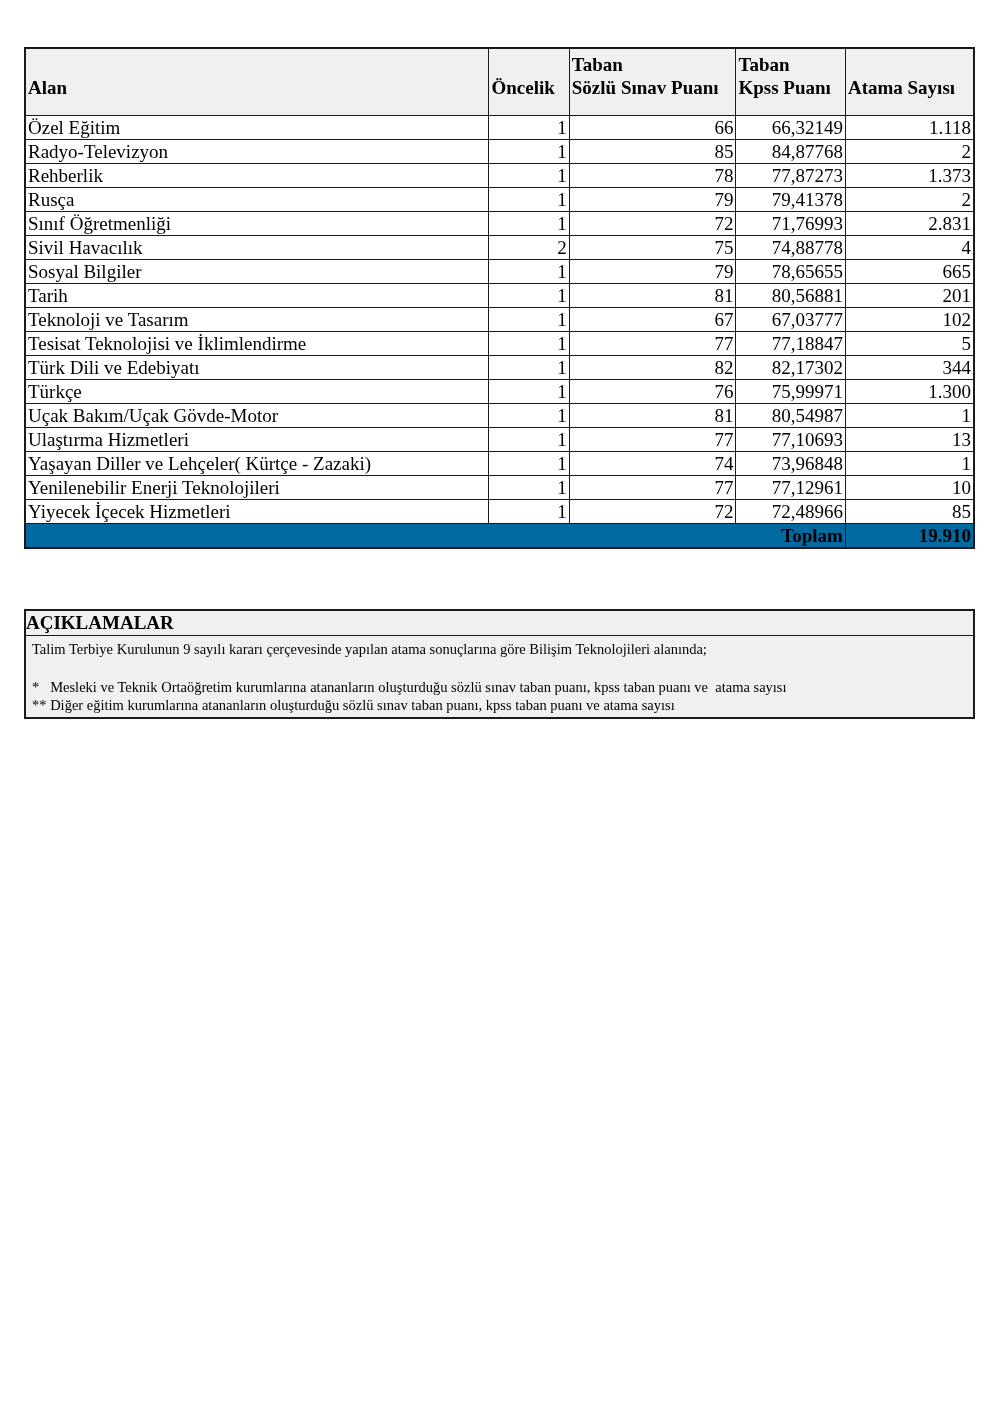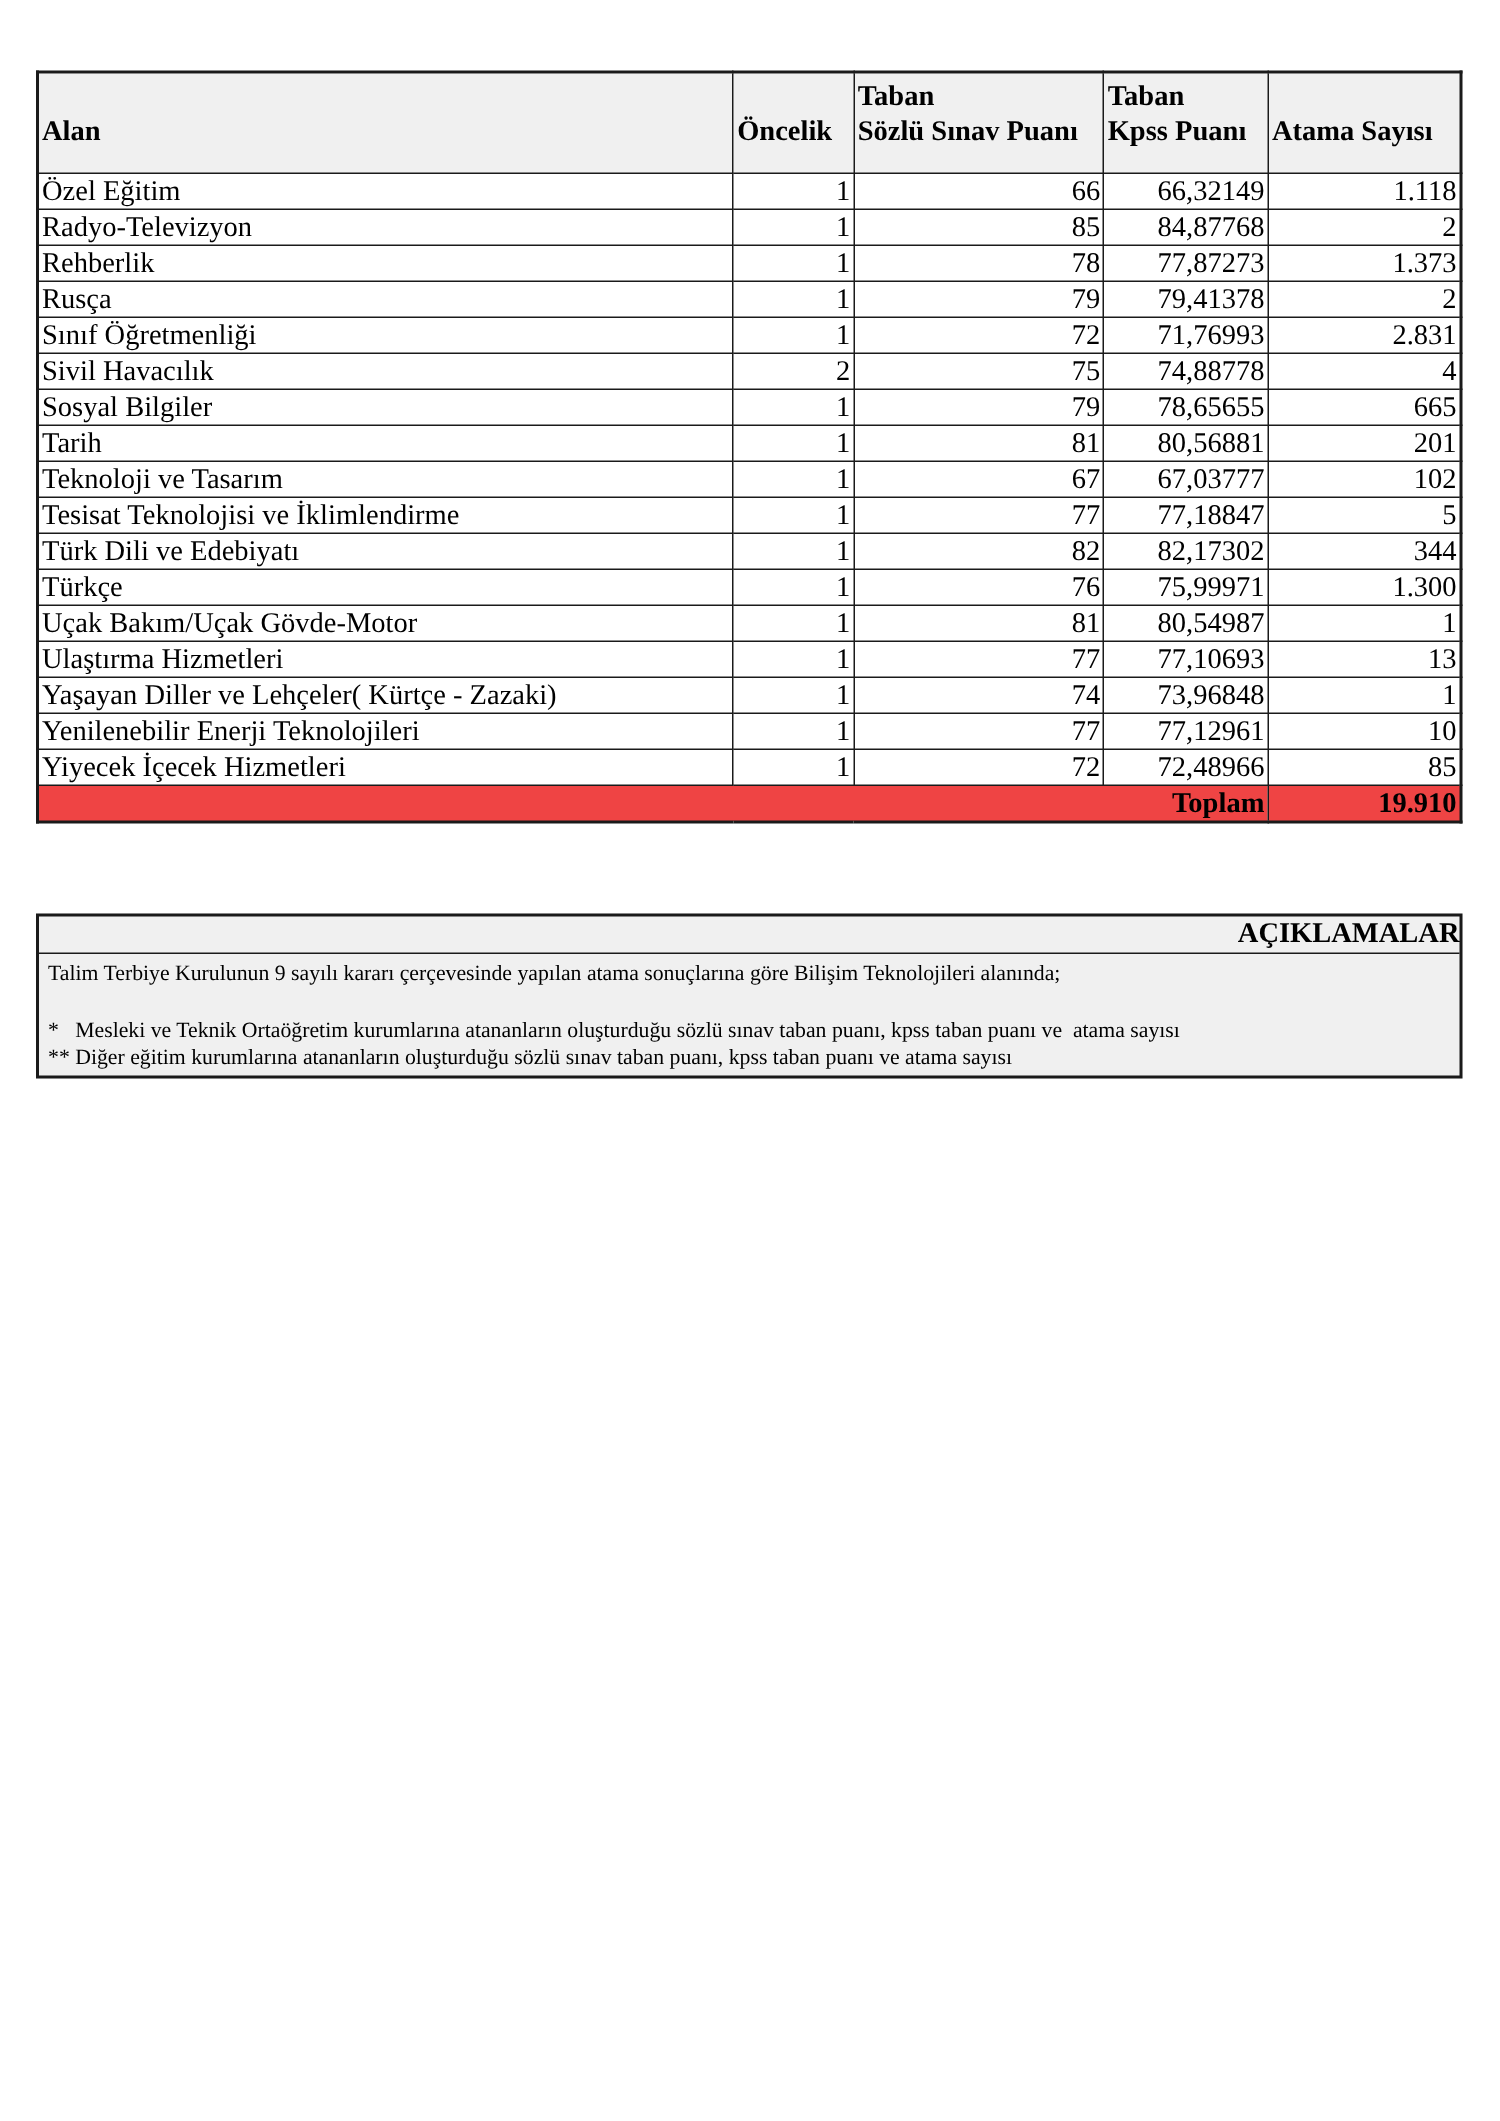--- a/index.html
+++ b/index.html
@@ -12,33 +12,33 @@
   .main-table td, .main-table th {
     border: 1.5px solid #1a1a1a; padding: 0 2px; font-size: 19px; line-height: 23px; height: 23px;
     white-space: nowrap; overflow: hidden;
   }
   .main-table th {
     background: #f0f0f0; font-weight: bold; vertical-align: bottom; text-align: left;
     height: 50px; line-height: 23px; padding-bottom: 16px;
   }
   .main-table th .hl { display: block; }
   .main-table td.num { text-align: right; }
-  .main-table tr.total td { background: #ef4444; font-weight: bold; }
+  .main-table tr.total td { background: #0369a1; font-weight: bold; }
   .col-alan { width: 462px; }
   .col-oncelik { width: 80px; }
   .col-sozlu { width: 166px; }
   .col-kpss { width: 109px; }
   .col-atama { width: 128px; }
 
   .notes {
     position: absolute; left: 24px; top: 609px; width: 947px;
     border: 2px solid #1a1a1a; background: #f0f0f0;
   }
   .notes-title {
-    text-align: right; font-weight: bold; font-size: 19px; line-height: 24px;
+    text-align: left; font-weight: bold; font-size: 19px; line-height: 24px;
     border-bottom: 1.5px solid #1a1a1a;
   }
   .notes-body { font-size: 14.5px; line-height: 18px; padding: 4px 6px 3px 6px; }
   .notes-body .line { display: block; white-space: pre; }
   .notes-body .gap { height: 20px; }
 </style>
 </head>
 <body>
 
 <table class="main-table">

